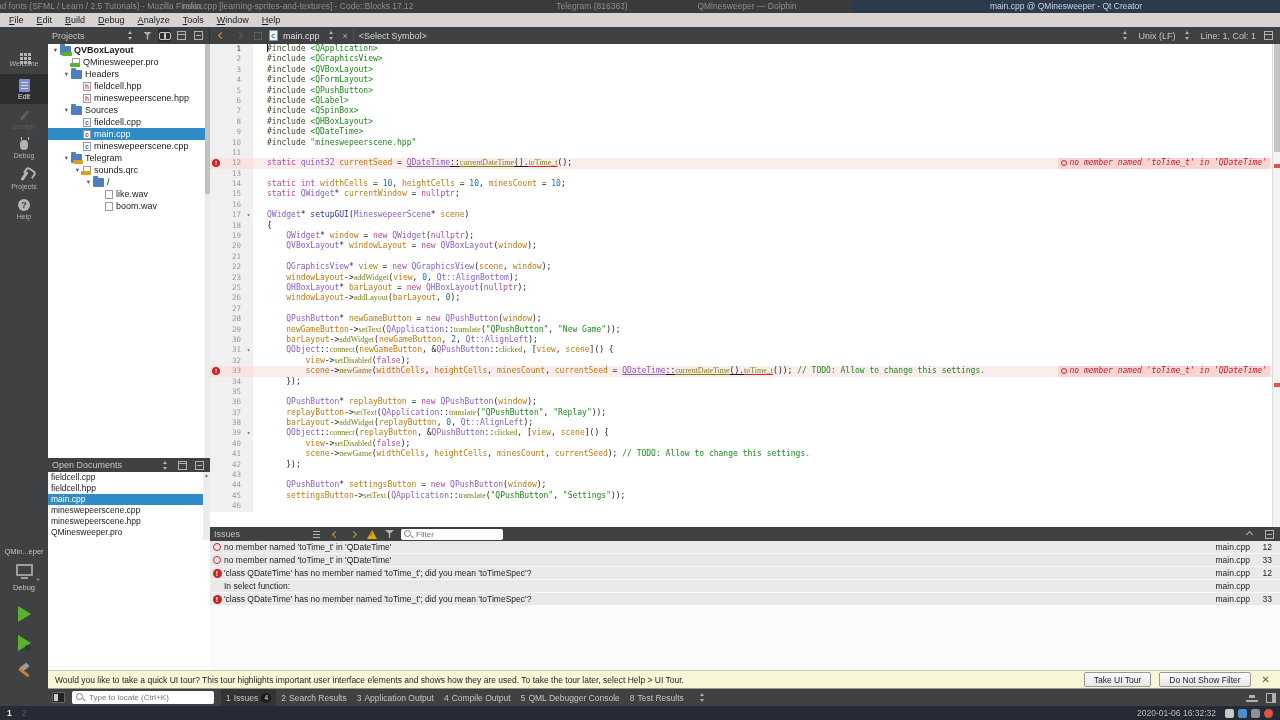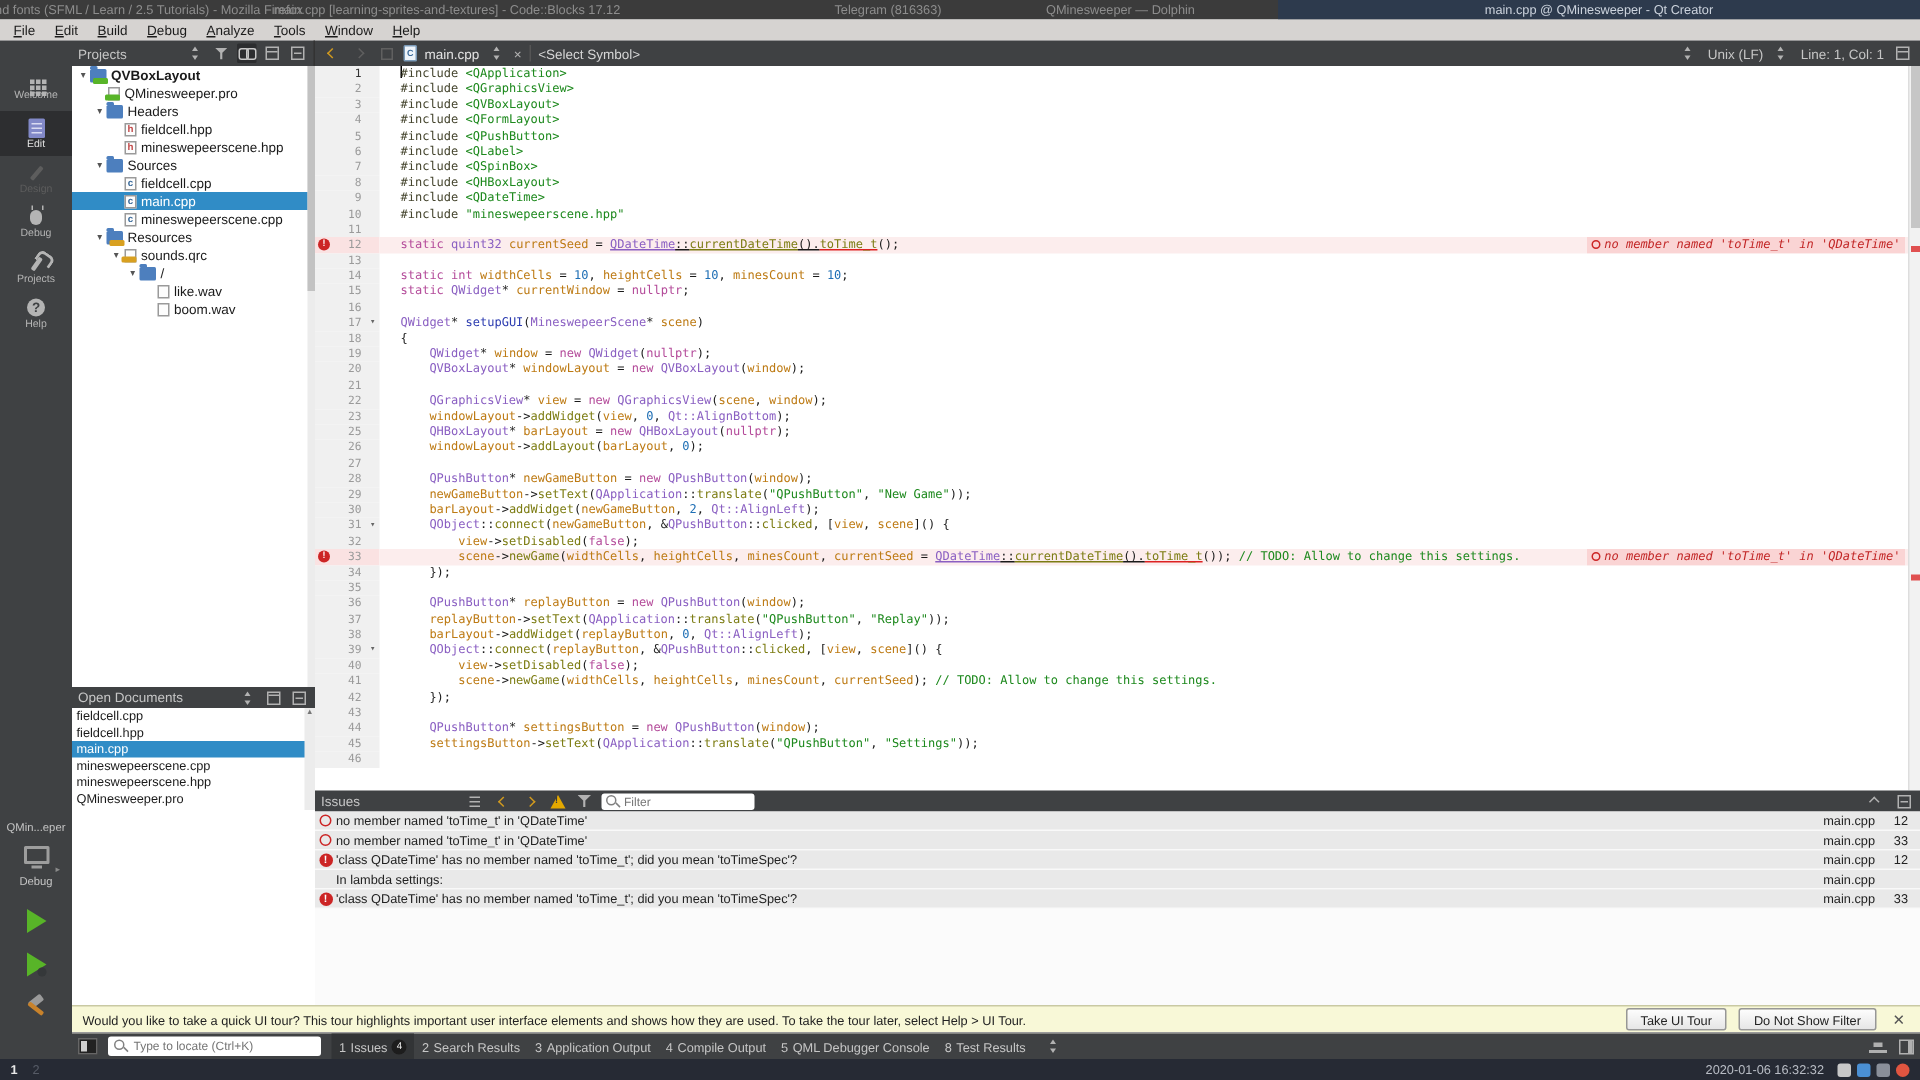--- a/index.html
+++ b/index.html
@@ -112,21 +112,21 @@
   .cell-fold{width:9px;background:#f0f0f0;color:#666;font-size:6px;text-align:center;flex:none;line-height:10.4px;}
   .cell-code{flex:1;padding-left:14px;position:relative;overflow:hidden;}
   .code-row.err .cell-margin,.code-row.err .cell-num,.code-row.err .cell-fold{background:#fae2e2;}
   .code-row.err .cell-code{background:#fceded;}
   .gut-err{width:8px;height:8px;border-radius:50%;background:#cc2525;color:#fff;font-size:6px;line-height:8px;text-align:center;font-weight:bold;}
   .annot{position:absolute;right:10px;top:0;height:10.4px;background:#fad4d4;color:#c22626;font-style:italic;font-size:8px;display:flex;align-items:center;gap:3px;padding:0 3px;}
   .annot .ring{width:6px;height:6px;border:1.5px solid #cc2525;border-radius:50%;flex:none;}
   .cursor{display:inline-block;width:1px;height:8px;background:#000;vertical-align:-1px;margin-right:-1px;}
   .tk-p{color:#1a1a1a;} .tk-pp{color:#45452e;} .tk-g{color:#1d891d;}
   .tk-k{color:#b44b9a;} .tk-t{color:#8a5fc2;} .tk-v{color:#bd7a13;}
-  .tk-f{color:#7c7c12;} .tk-gf{color:#2b3bb0;font-weight:normal;} .tk-n{color:#1f6fb5;}
+  .tk-f{color:#7c7c12;font-family:Liberation Serif, serif;} .tk-gf{color:#2b3bb0;font-weight:normal;} .tk-n{color:#1f6fb5;}
   .tk-ul{text-decoration:underline;}
   .tk-ue{text-decoration:underline;text-decoration-color:#d22;}
   #ed-scroll{position:absolute;right:0;top:0;width:8px;height:483px;background:#f2f2f2;border-left:1px solid #ddd;}
   #ed-scroll .thumb{position:absolute;left:1px;top:0;width:6px;height:108px;background:#c6c6c6;}
   .ed-mark{position:absolute;left:1px;width:6px;height:4px;background:#e05050;}
 
   
   #issues{left:210px;top:527px;width:1070px;height:143px;background:#fbfbfb;}
   #issues-header{height:14px;padding:0 4px;gap:5px;}
   #issues-title{margin-right:66px;}
@@ -342,21 +342,21 @@
         <span class="ticon page">
           <span class="letter" style="color: rgb(58, 106, 154);">c</span>
         </span>
         <span>mineswepeerscene.cpp</span>
       </div>
       <div class="tree-row" style="padding-left: 14px;">
         <span class="expander">▾</span>
         <span class="ticon folder">
           <span class="badge" style="background: rgb(216, 160, 32);"></span>
         </span>
-        <span>Resources</span>
+        <span>Telegram</span>
       </div>
       <div class="tree-row" style="padding-left: 25px;">
         <span class="expander">▾</span>
         <span class="ticon page">
           <span class="badge" style="background: rgb(216, 160, 32);"></span>
         </span>
         <span>sounds.qrc</span>
       </div>
       <div class="tree-row" style="padding-left: 36px;">
         <span class="expander">▾</span>
@@ -510,21 +510,21 @@
       <div class="issue-row">
         <span class="issue-ic">
           <span class="ifull">!</span>
         </span>
         <span class="issue-text">'class QDateTime' has no member named 'toTime_t'; did you mean 'toTimeSpec'?</span>
         <span class="issue-file">main.cpp</span>
         <span class="issue-line">12</span>
       </div>
       <div class="issue-row">
         <span class="issue-ic"></span>
-        <span class="issue-text">In lambda settings:</span>
+        <span class="issue-text">In select function:</span>
         <span class="issue-file">main.cpp</span>
         <span class="issue-line"></span>
       </div>
       <div class="issue-row">
         <span class="issue-ic">
           <span class="ifull">!</span>
         </span>
         <span class="issue-text">'class QDateTime' has no member named 'toTime_t'; did you mean 'toTimeSpec'?</span>
         <span class="issue-file">main.cpp</span>
         <span class="issue-line">33</span>

